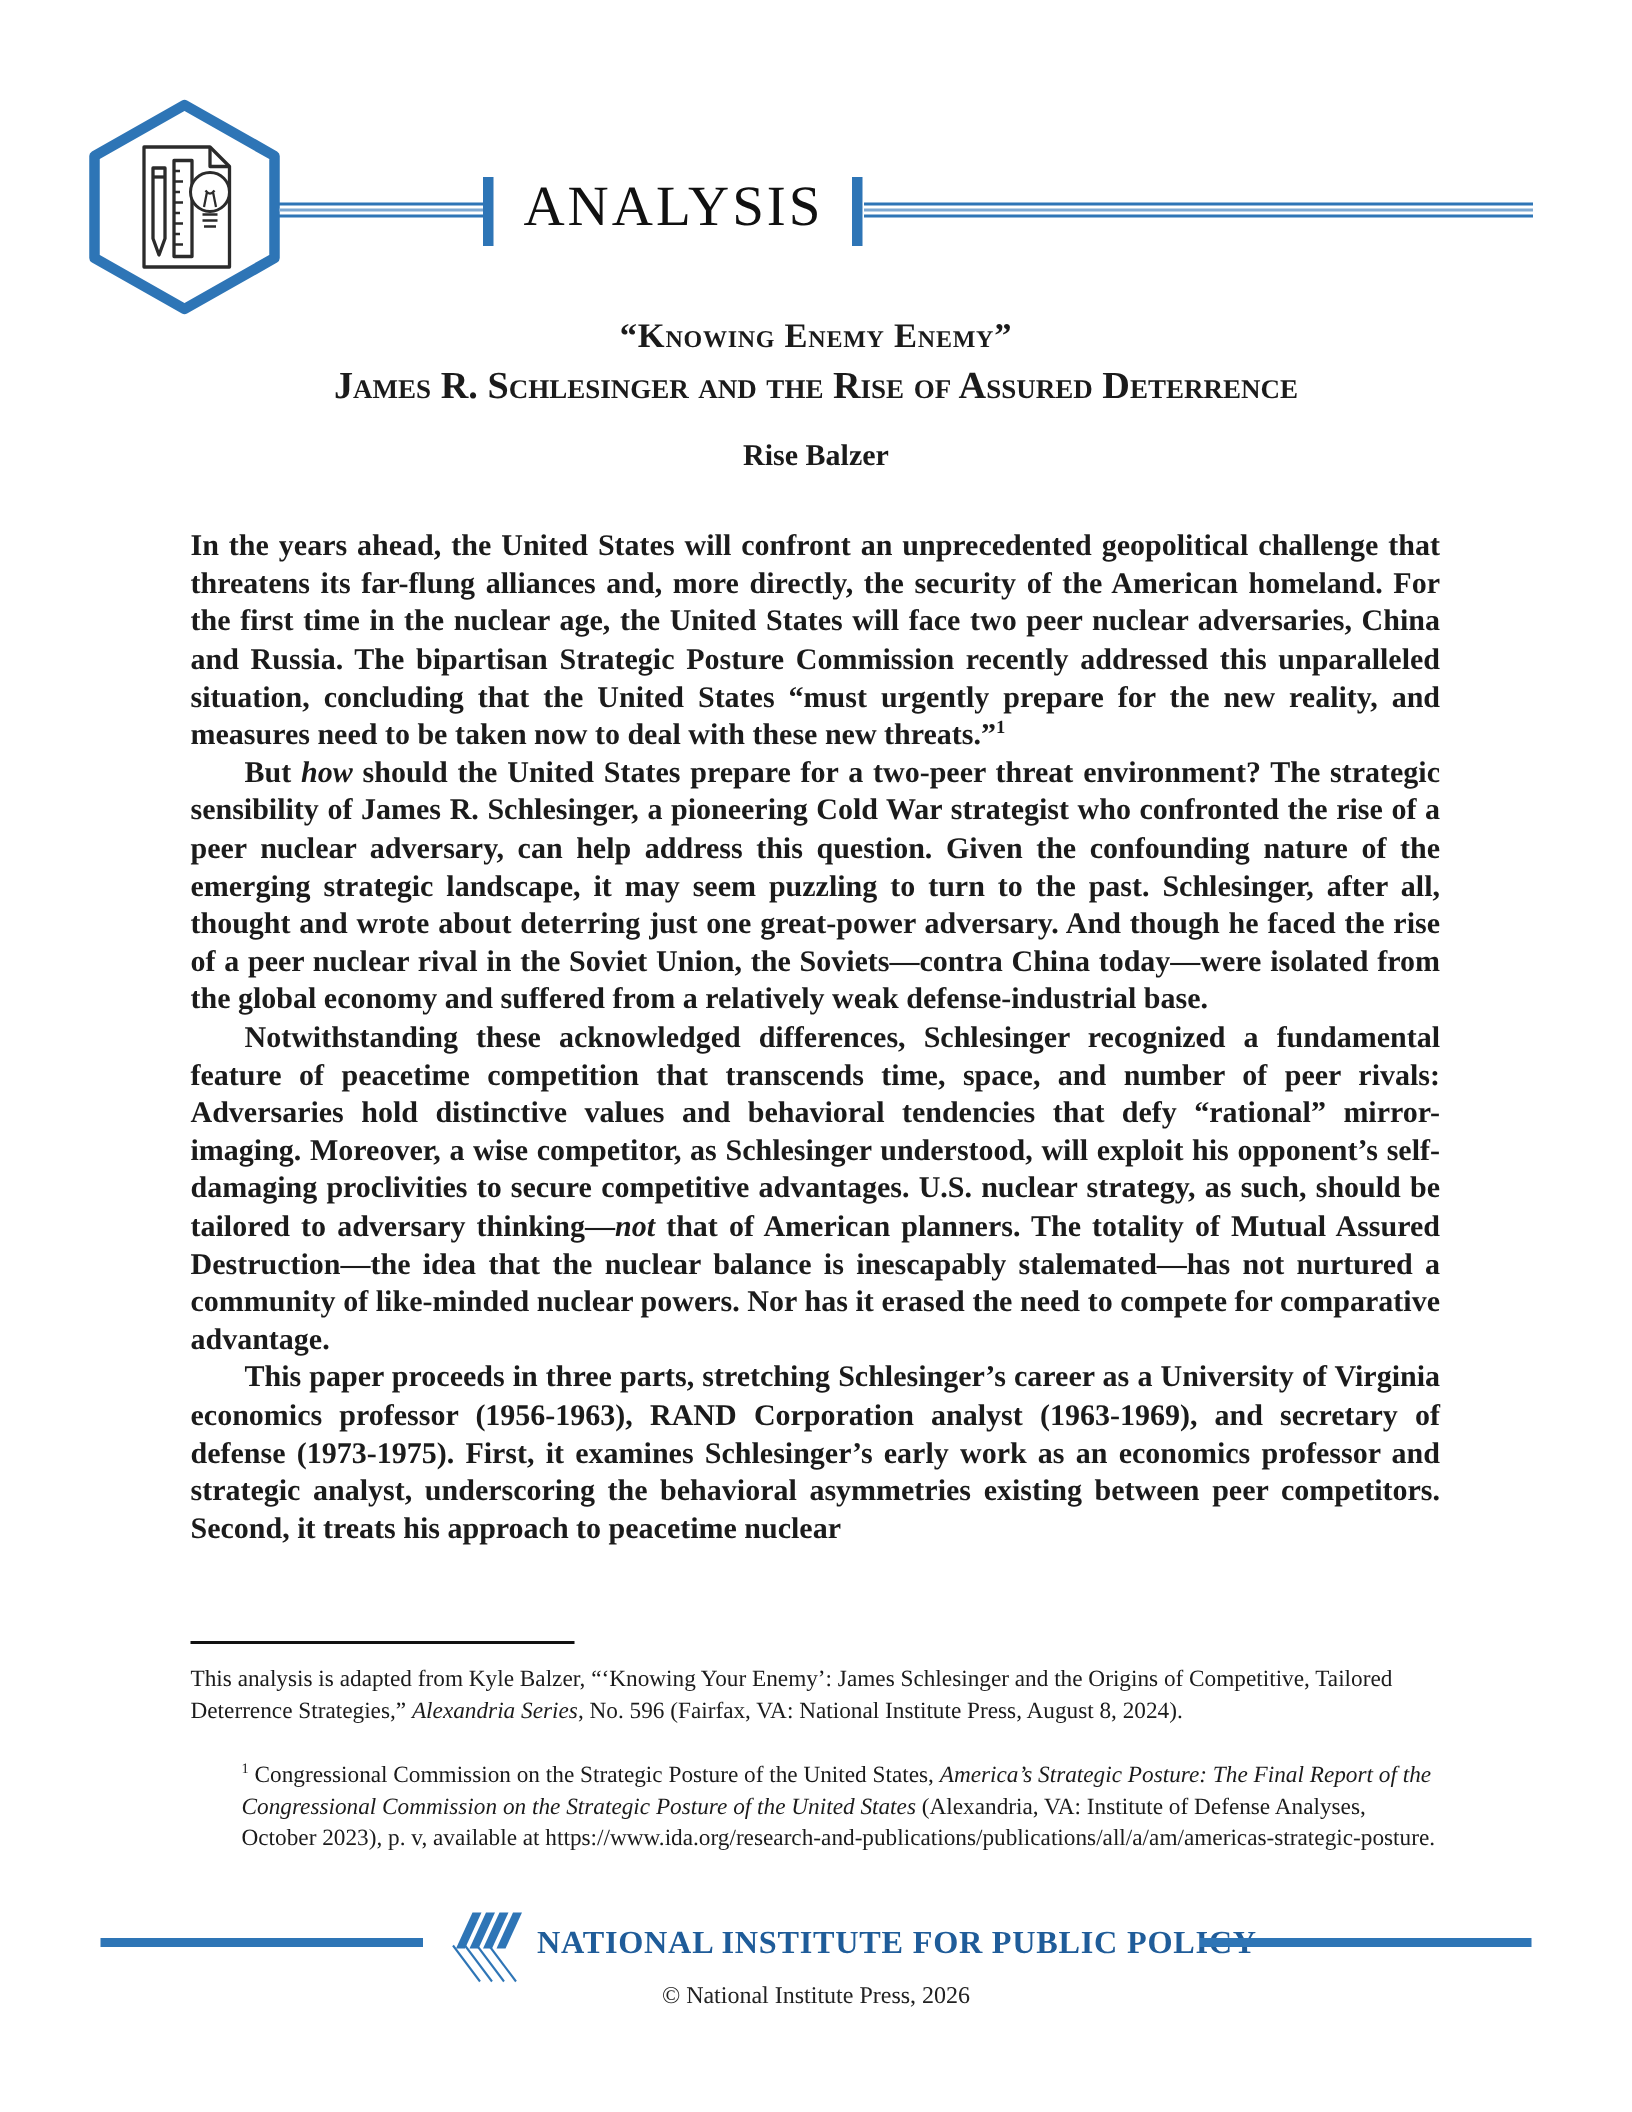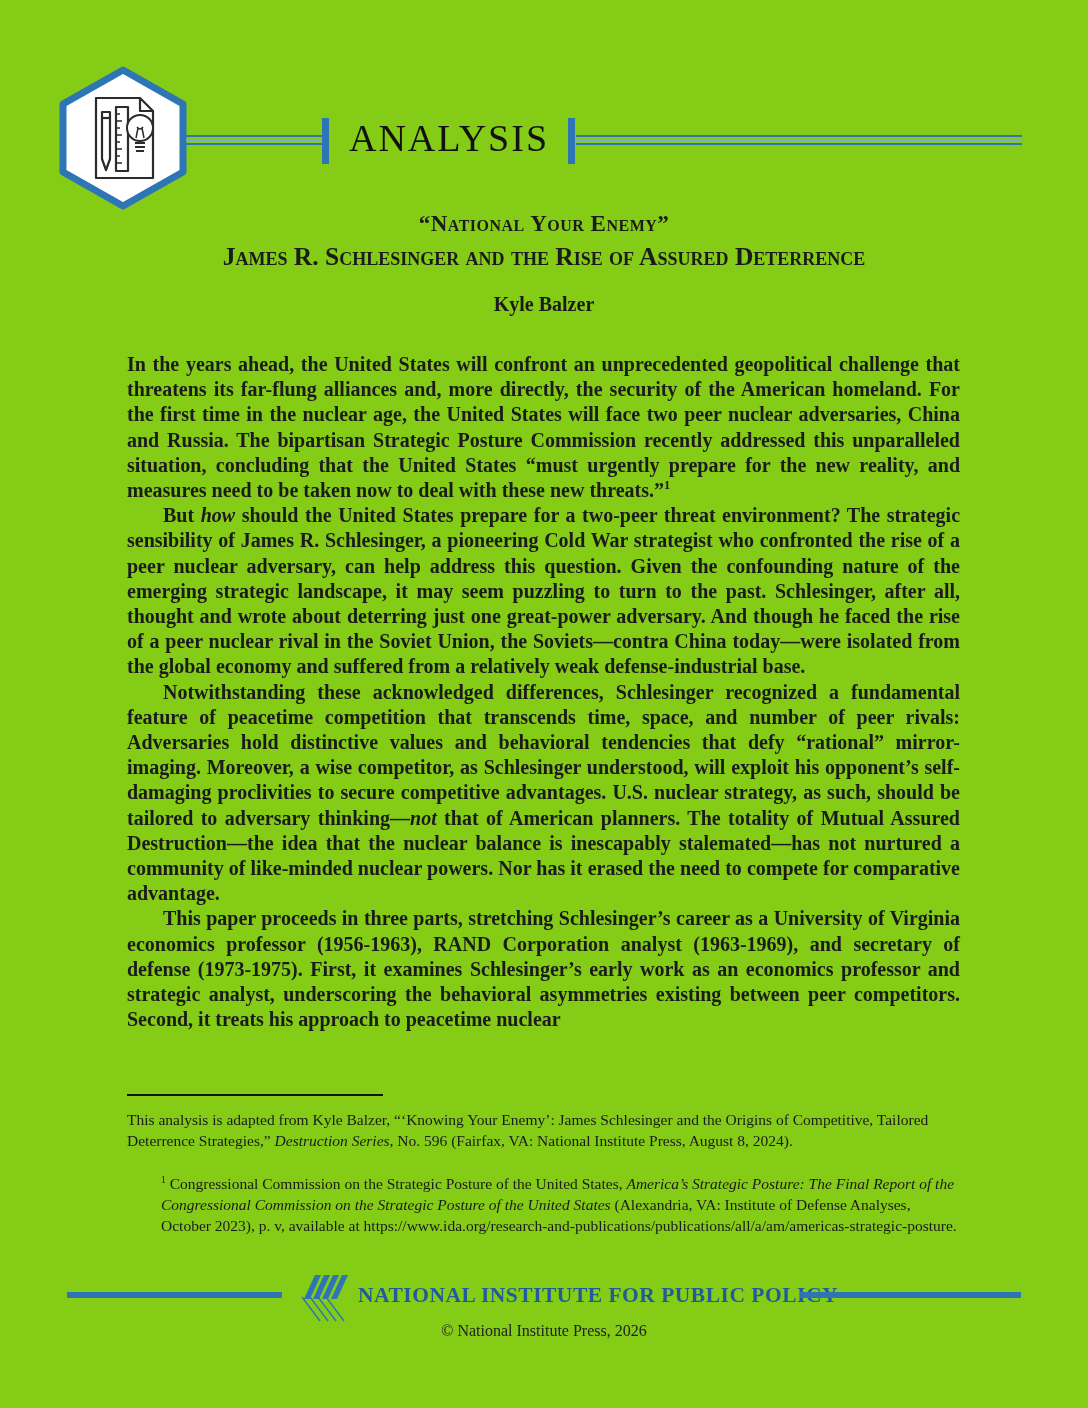--- a/index.html
+++ b/index.html
@@ -1,18 +1,18 @@
 <!DOCTYPE html>
 <html><head>
 <meta charset="utf-8">
 <style>
   html,body { margin:0; padding:0; background:#e8e8e8; }
   .page {
     position:relative; width:1088px; height:1408px; margin:0 auto;
-    background:#84cc16; overflow:hidden;
+    background:#ffffff; overflow:hidden;
     font-family:"Liberation Serif","DejaVu Serif",serif; color:#1b1b1b;
   }
   
   .hex-logo { position:absolute; left:56px; top:66px; width:134px; height:144px; }
   .banner-lines { position:absolute; top:135px; height:10px; }
   .banner-lines.left { left:186px; width:136px; }
   .banner-lines.right { left:576px; width:446px; }
   .banner-lines i { display:block; height:2px; margin-bottom:2px; background:#2E75B6; }
   .banner-lines i.mid { background:#7FA9D2; }
   .banner-bar { position:absolute; top:118px; width:7px; height:46px; background:#2E75B6; }
@@ -89,35 +89,35 @@
   <div class="banner-bar b1"></div>
   <div class="banner-title">ANALYSIS</div>
   <div class="banner-bar b2"></div>
   <div class="banner-lines right">
       <i></i>
       <i class="mid"></i>
       <i></i>
     </div>
 
   <div class="title-block">
-    <div class="t1">“National Your Enemy”</div>
+    <div class="t1">“Knowing Enemy Enemy”</div>
     <div class="t2">James R. Schlesinger and the Rise of Assured Deterrence</div>
-    <div class="author">Kyle Balzer</div>
+    <div class="author">Rise Balzer</div>
   </div>
 
   <div class="body-text">
     <p>In the years ahead, the United States will confront an unprecedented geopolitical challenge that threatens its far-flung alliances and, more directly, the security of the American homeland. For the first time in the nuclear age, the United States will face two peer nuclear adversaries, China and Russia. The bipartisan Strategic Posture Commission recently addressed this unparalleled situation, concluding that the United States “must urgently prepare for the new reality, and measures need to be taken now to deal with these new threats.”<sup>1</sup></p>
     <p class="indent">But <em>how</em> should the United States prepare for a two-peer threat environment? The strategic sensibility of James R. Schlesinger, a pioneering Cold War strategist who confronted the rise of a peer nuclear adversary, can help address this question. Given the confounding nature of the emerging strategic landscape, it may seem puzzling to turn to the past. Schlesinger, after all, thought and wrote about deterring just one great-power adversary. And though he faced the rise of a peer nuclear rival in the Soviet Union, the Soviets—contra China today—were isolated from the global economy and suffered from a relatively weak defense-industrial base.</p>
     <p class="indent">Notwithstanding these acknowledged differences, Schlesinger recognized a fundamental feature of peacetime competition that transcends time, space, and number of peer rivals: Adversaries hold distinctive values and behavioral tendencies that defy “rational” mirror-imaging. Moreover, a wise competitor, as Schlesinger understood, will exploit his opponent’s self-damaging proclivities to secure competitive advantages. U.S. nuclear strategy, as such, should be tailored to adversary thinking—<em>not</em> that of American planners. The totality of Mutual Assured Destruction—the idea that the nuclear balance is inescapably stalemated—has not nurtured a community of like-minded nuclear powers. Nor has it erased the need to compete for comparative advantage.</p>
     <p class="indent">This paper proceeds in three parts, stretching Schlesinger’s career as a University of Virginia economics professor (1956-1963), RAND Corporation analyst (1963-1969), and secretary of defense (1973-1975). First, it examines Schlesinger’s early work as an economics professor and strategic analyst, underscoring the behavioral asymmetries existing between peer competitors. Second, it treats his approach to peacetime nuclear</p>
   </div>
 
   <div class="footnotes">
     <div class="fn-sep"></div>
-    <p>This analysis is adapted from Kyle Balzer, “‘Knowing Your Enemy’: James Schlesinger and the Origins of Competitive, Tailored Deterrence Strategies,” <em>Destruction Series</em>, No. 596 (Fairfax, VA:  National Institute Press, August 8, 2024).</p>
+    <p>This analysis is adapted from Kyle Balzer, “‘Knowing Your Enemy’: James Schlesinger and the Origins of Competitive, Tailored Deterrence Strategies,” <em>Alexandria Series</em>, No. 596 (Fairfax, VA:  National Institute Press, August 8, 2024).</p>
     <p class="fn1"><sup>1</sup> Congressional Commission on the Strategic Posture of the United States, <em>America’s Strategic Posture: The Final Report of the Congressional Commission on the Strategic Posture of the United States</em> (Alexandria, VA: Institute of Defense Analyses, October 2023), p. v, available at https://www.ida.org/research-and-publications/publications/all/a/am/americas-strategic-posture.</p>
   </div>
 
   <div class="footer-bar left"></div>
   <div class="nipp-logo">
     <svg viewBox="0 0 58 52" width="58" height="52">
       <g fill="#2E75B6">
         <path d="M8,27 L19,3 L25,3 L14,27 Z"></path>
         <path d="M17,27 L28,3 L34,3 L23,27 Z"></path>
         <path d="M26,27 L37,3 L43,3 L32,27 Z"></path>

